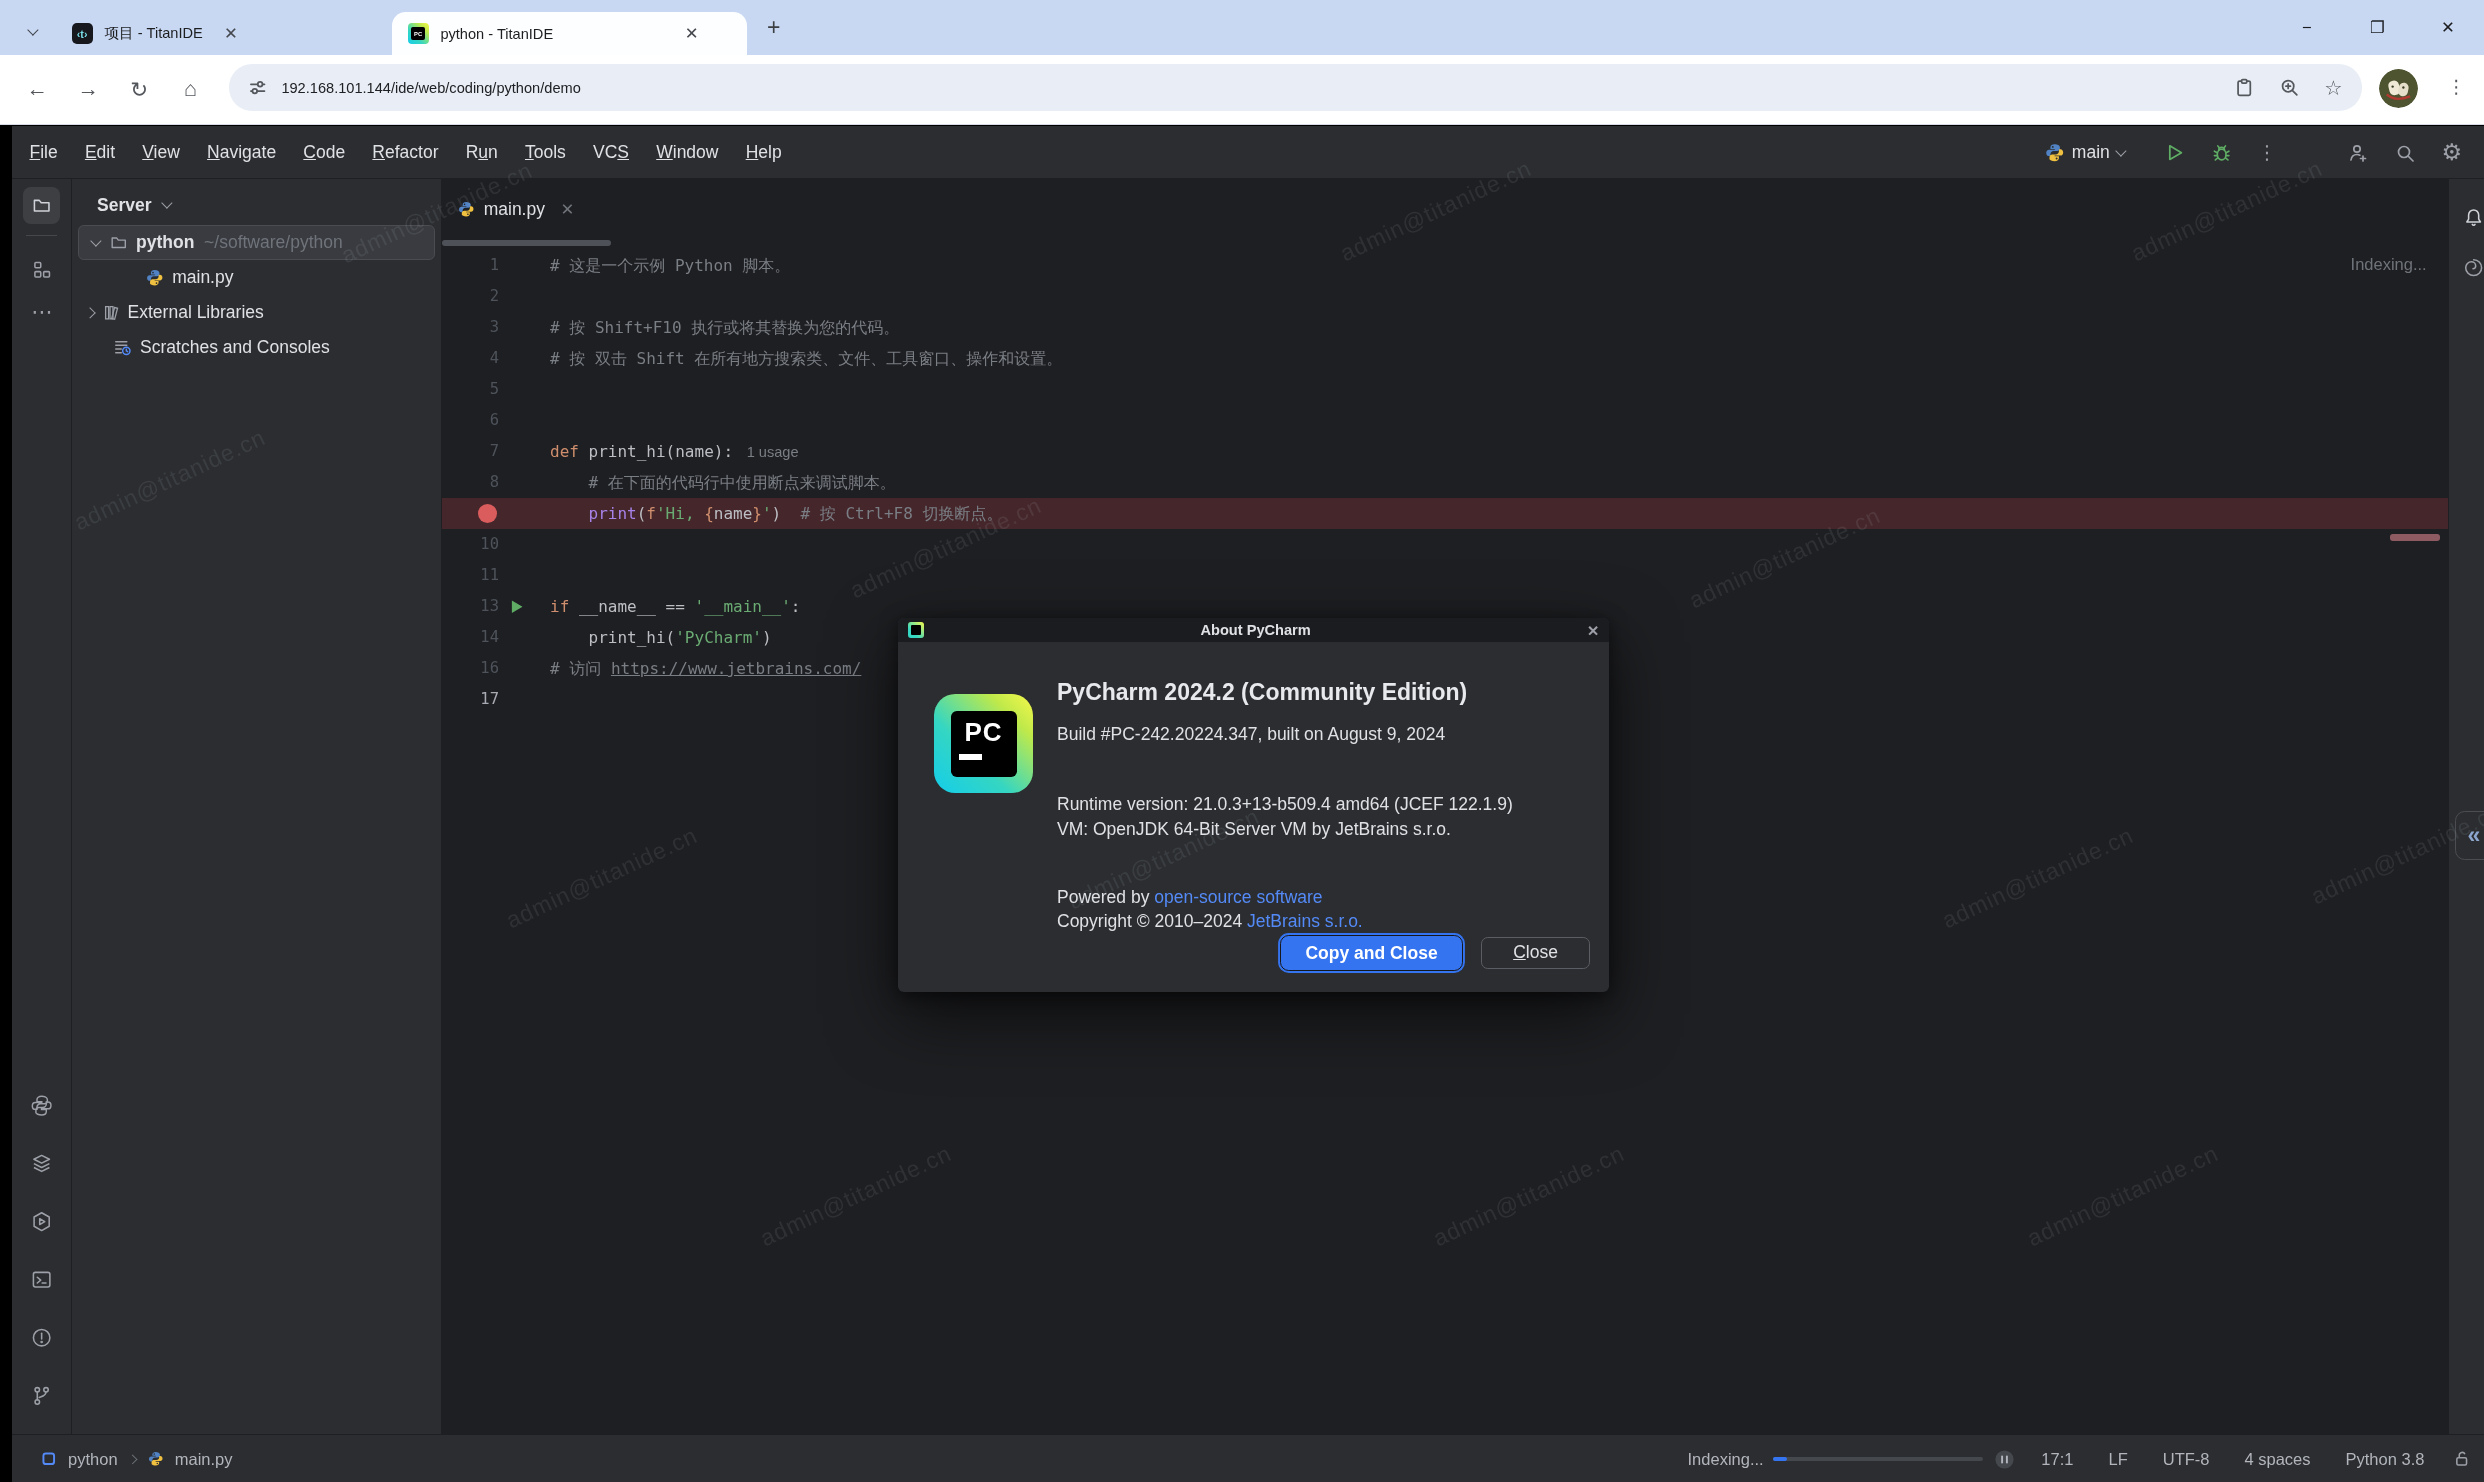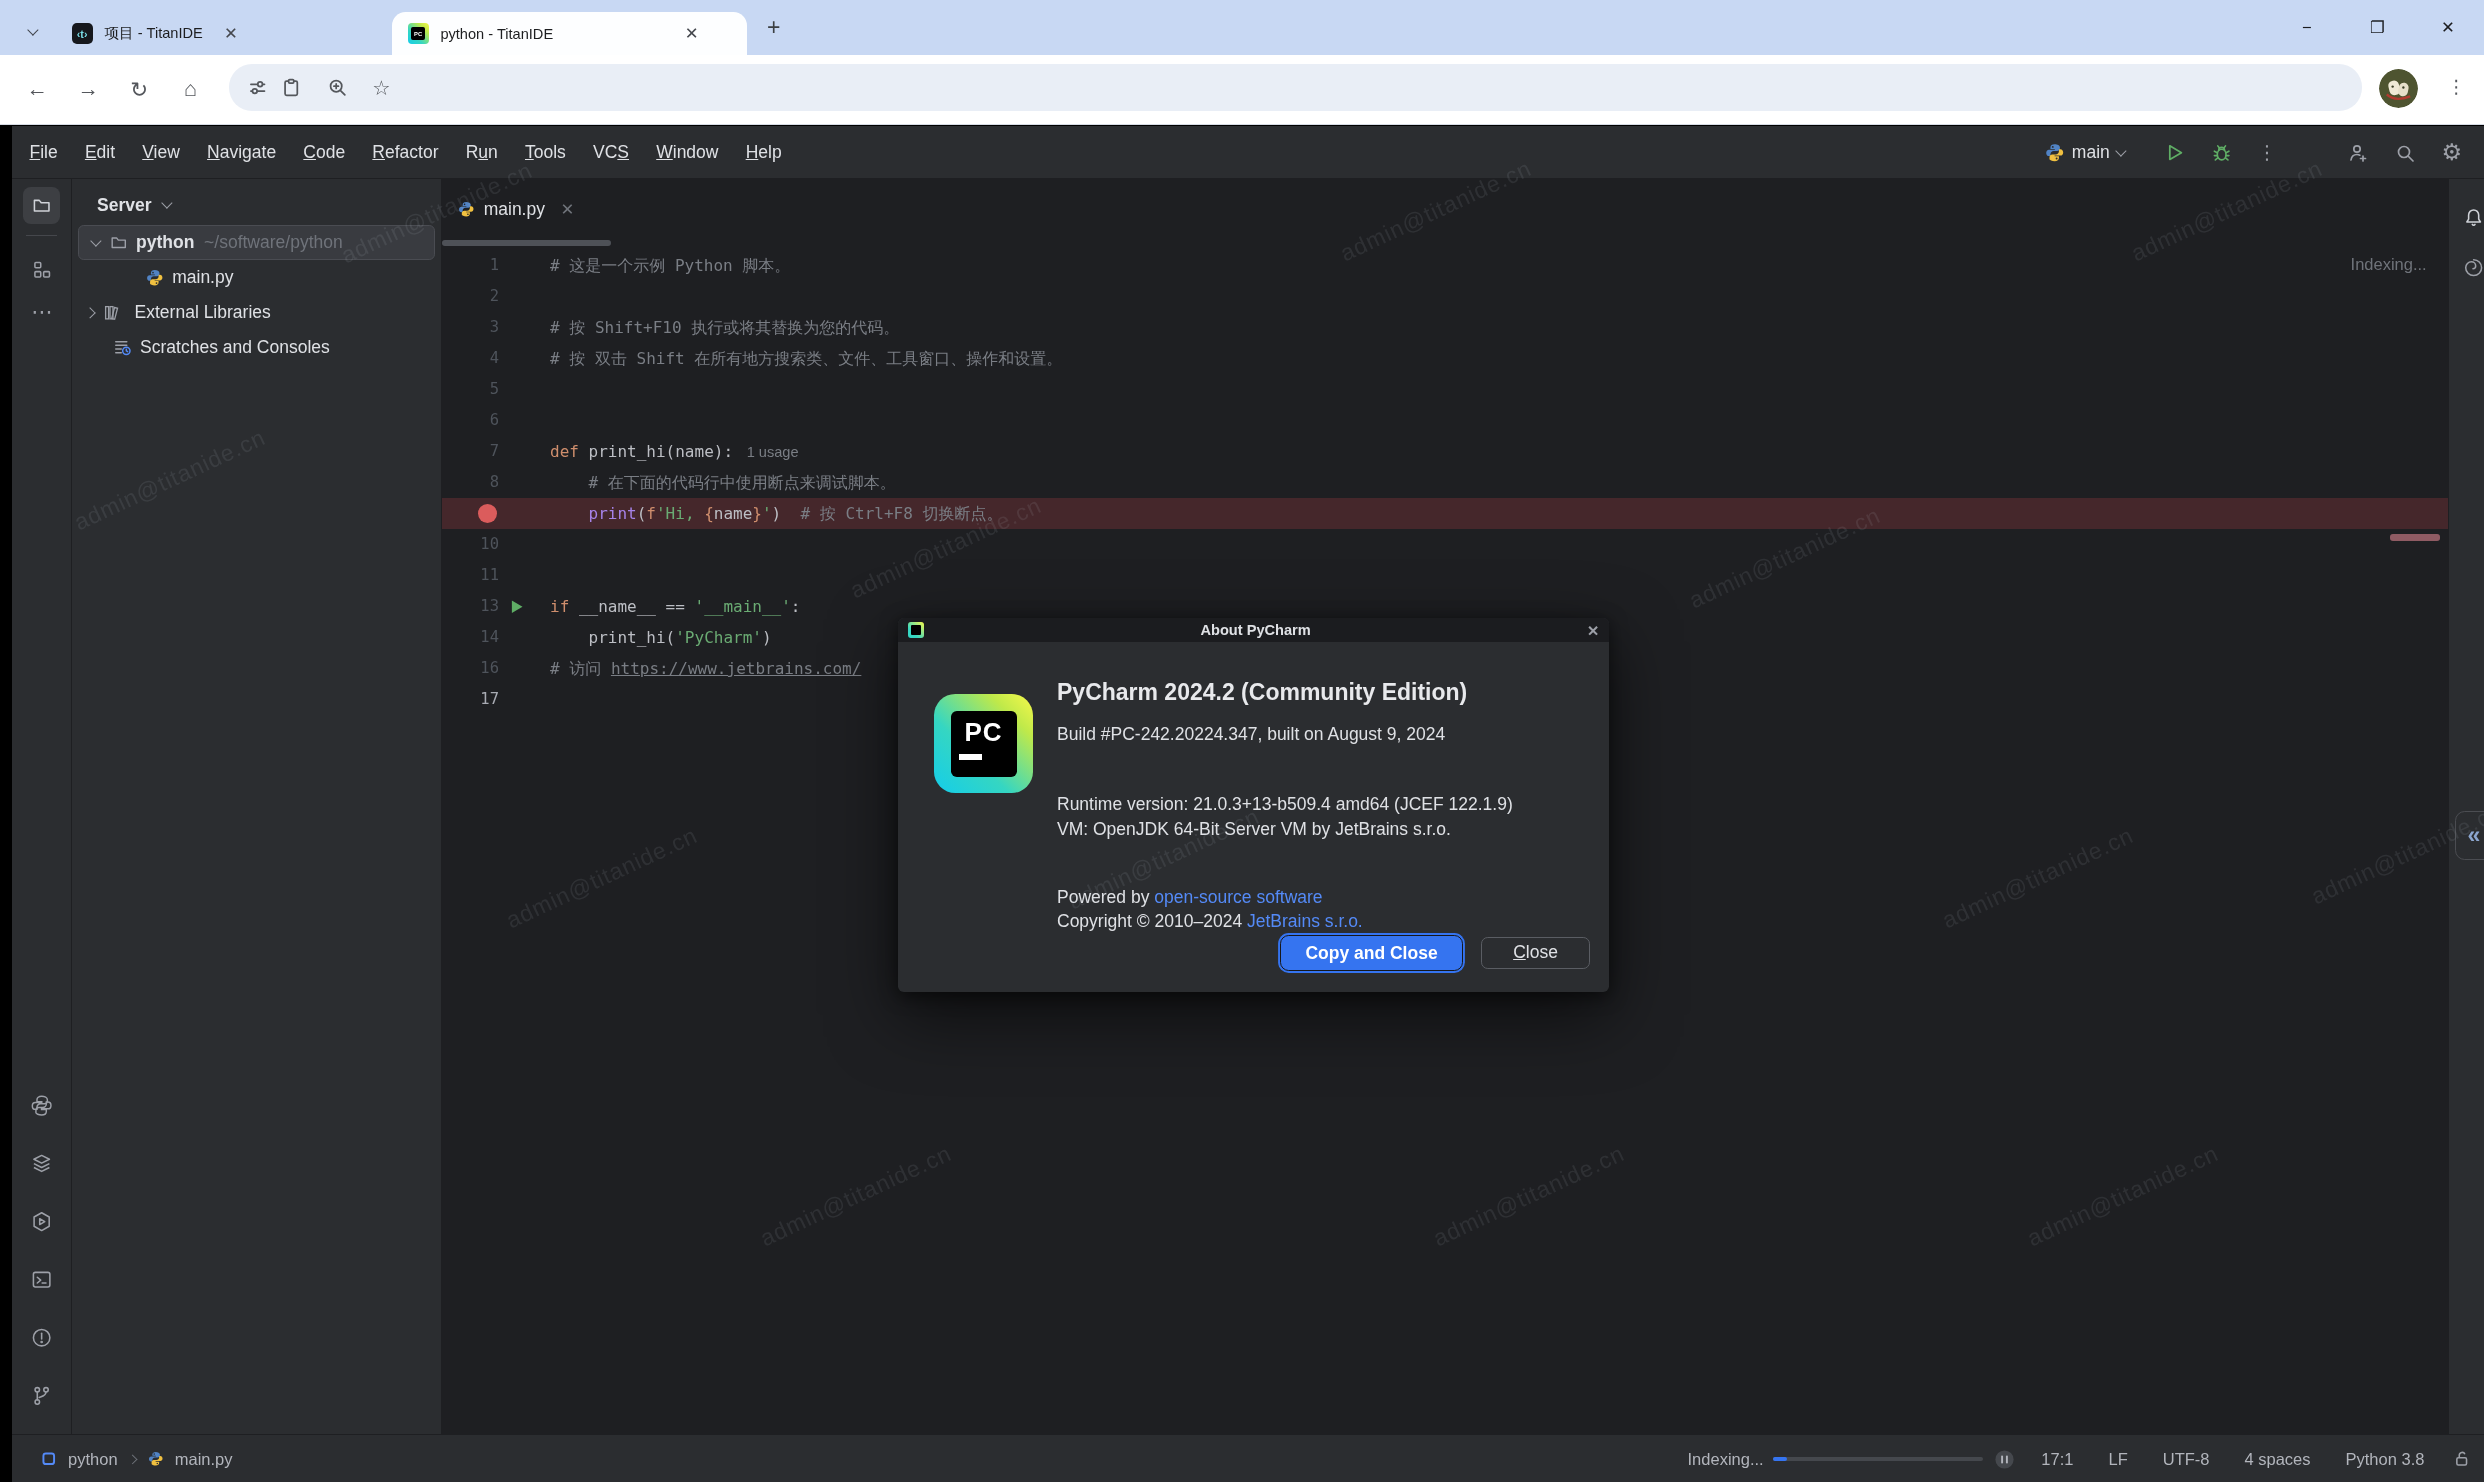--- a/index.html
+++ b/index.html
@@ -170,20 +170,21 @@
 
   <div class="urlpill">
     <span>
       <svg width="19.4" height="19.4" viewBox="0 0 20 20" fill="none" stroke="#54575c" stroke-width="1.8" stroke-linecap="round">
         <line x1="3" y1="6.5" x2="17" y2="6.5"></line>
           <circle cx="12.5" cy="6.5" r="2.4" fill="#e9eef6"></circle>
         <line x1="3" y1="13.5" x2="17" y2="13.5"></line>
           <circle cx="7" cy="13.5" r="2.4" fill="#e9eef6"></circle>
       </svg>
     </span>
+    <span class="urltext">192.168.101.144/ide/web/coding/python/demo</span>
     <span class="pillicons">
       <span>
         <svg width="20.4" height="20.4" viewBox="0 0 20 20" fill="none" stroke="#54575c" stroke-width="1.7">
           <rect x="4" y="4" width="12" height="14" rx="1.5"></rect>
             <rect x="7.5" y="2.5" width="5" height="3.4" rx="1" fill="#e9eef6"></rect>
         </svg>
       </span>
       <span>
         <svg width="20.4" height="20.4" viewBox="0 0 20 20" fill="none" stroke="#54575c" stroke-width="1.7" stroke-linecap="round">
           <circle cx="9" cy="9" r="5.5"></circle>
@@ -355,21 +356,21 @@
         <span style="margin-left:8.7px">main.py</span>
       </div>
 
       <div class="trow">
         <span class="chev r" style="color:#9da0a8;margin:0 9.7px 0 13.6px"></span>
         <svg width="17.5" height="17.5" viewBox="0 0 20 20" fill="none" stroke="#9da0a8" stroke-width="1.5">
           <rect x="3" y="3" width="3.4" height="14"></rect>
             <rect x="8" y="3" width="3.4" height="14"></rect>
             <path d="M13.2 4l3.4.9-3.3 12.6-3.4-.9z"></path>
         </svg>
-        <span style="margin-left:14px">External Libraries</span>
+        <span style="margin-left:7px">External Libraries</span>
       </div>
 
       <div class="trow">
         <svg style="margin-left:41px" width="18.4" height="18.4" viewBox="0 0 20 20" fill="none" stroke="#9da0a8" stroke-width="1.6" stroke-linecap="round">
           <line x1="3" y1="4" x2="15" y2="4"></line>
             <line x1="3" y1="8" x2="15" y2="8"></line>
             <line x1="3" y1="12" x2="9" y2="12"></line>
             <line x1="3" y1="16" x2="9" y2="16"></line>
           <circle cx="14.5" cy="14" r="4" stroke="#548af7" fill="#2b2d30"></circle>
             <path d="M14.5 12.2v1.8l1.4.9" stroke="#548af7"></path>

